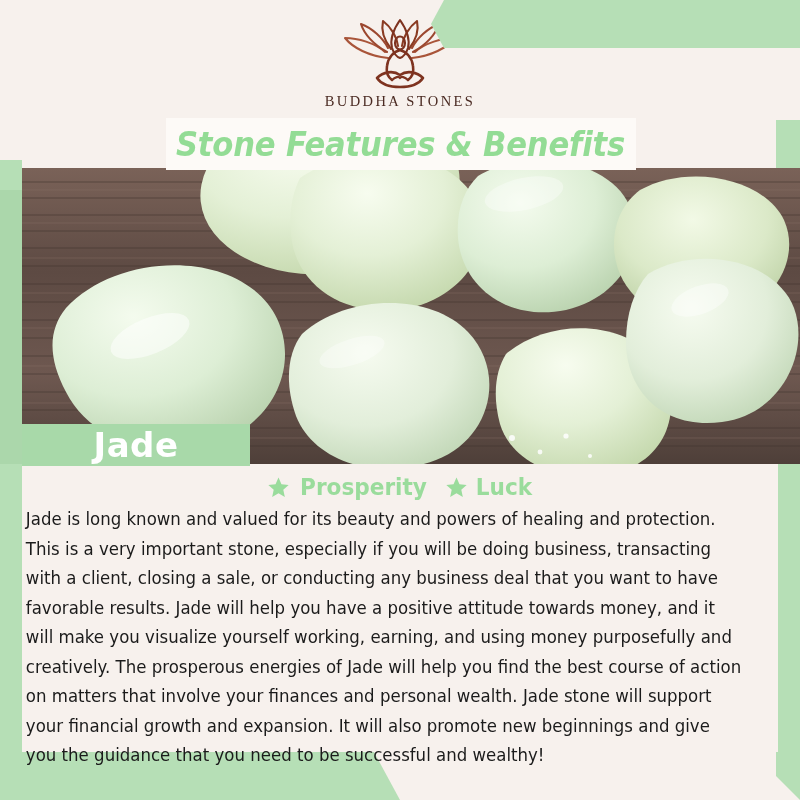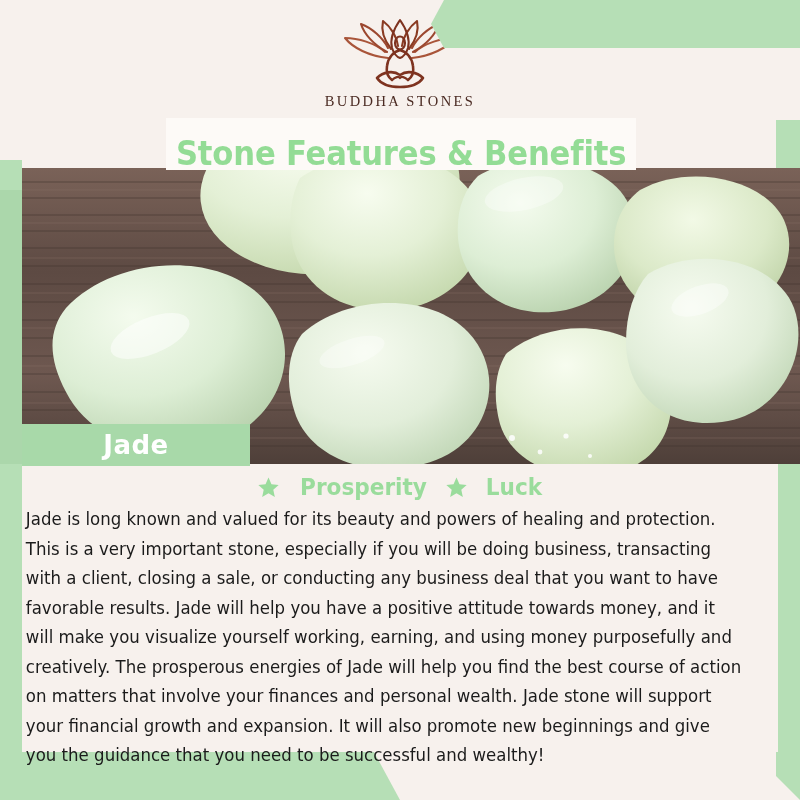--- a/index.html
+++ b/index.html
@@ -98,22 +98,23 @@
   
   .title-banner {
     position: absolute;
     top: 118px;
     left: 166px;
     width: 470px;
     height: 52px;
     background: #fdfaf7;
     z-index: 4;
     display: flex;
-    align-items: flex-end;
+    align-items: center;
     justify-content: center;
+    font-style: italic;
   }
   .title-text {
     font-family: "DejaVu Sans", sans-serif;
     font-weight: bold;
     font-size: 33px;
     color: #93dc95;
     letter-spacing: -0.2px;
     transform: scaleX(0.93);
     white-space: nowrap;
     line-height: 1;
@@ -153,21 +154,21 @@
     height: 42px;
     background: #a8d9a9;
     z-index: 5;
     display: flex;
     align-items: center;
     justify-content: center;
   }
   .jade-text {
     font-family: "DejaVu Sans", sans-serif;
     font-weight: bold;
-    font-size: 26px;
+    font-size: 34px;
     color: #ffffff;
     letter-spacing: 0.5px;
     line-height: 1;
   }
 
   
   .content {
     position: absolute;
     top: 464px;
     left: 22px;
@@ -180,21 +181,21 @@
   .benefits {
     display: flex;
     align-items: center;
     justify-content: center;
     gap: 14px;
     padding-top: 12px;
   }
   .benefit {
     display: flex;
     align-items: flex-end;
-    gap: 16px;
+    gap: 6px;
   }
   .benefit-star {
     display: block;
     line-height: 0;
   }
   .benefit-label {
     font-family: "DejaVu Sans", sans-serif;
     font-weight: bold;
     font-size: 23px;
     color: #9adc9c;

